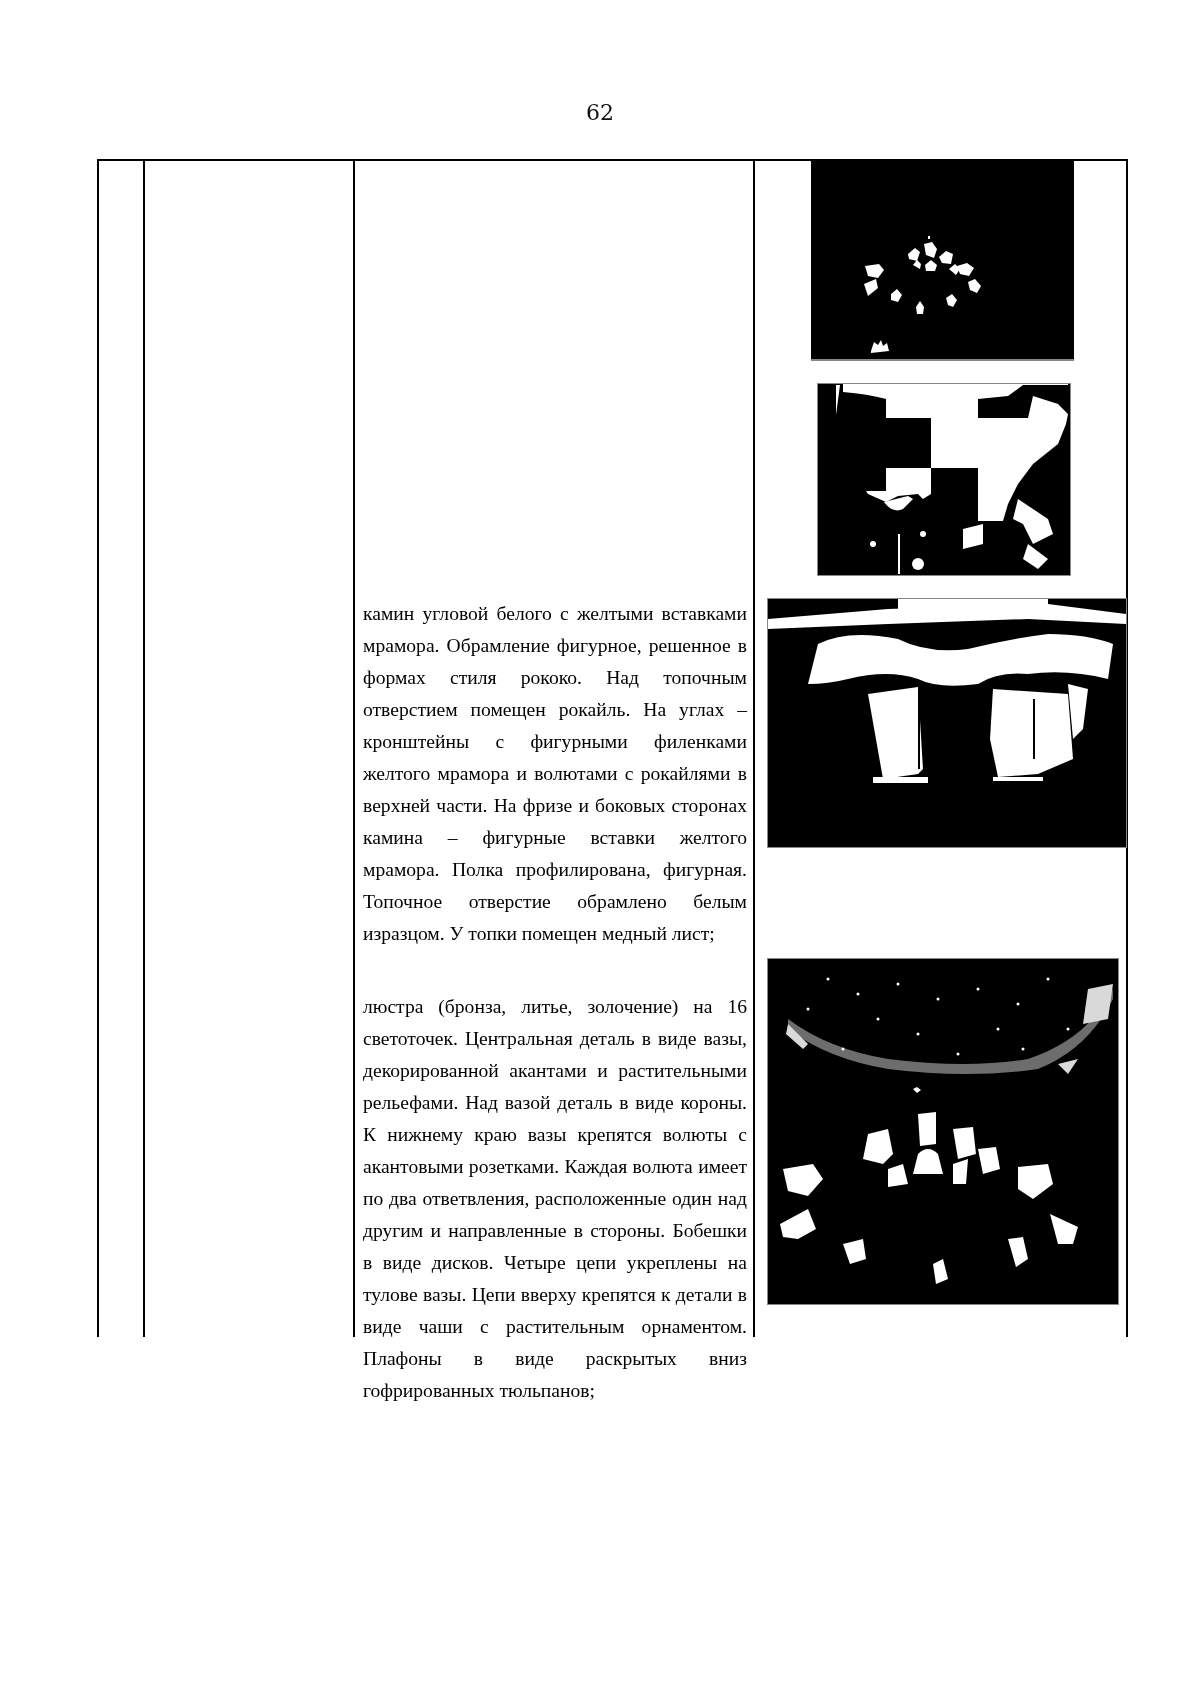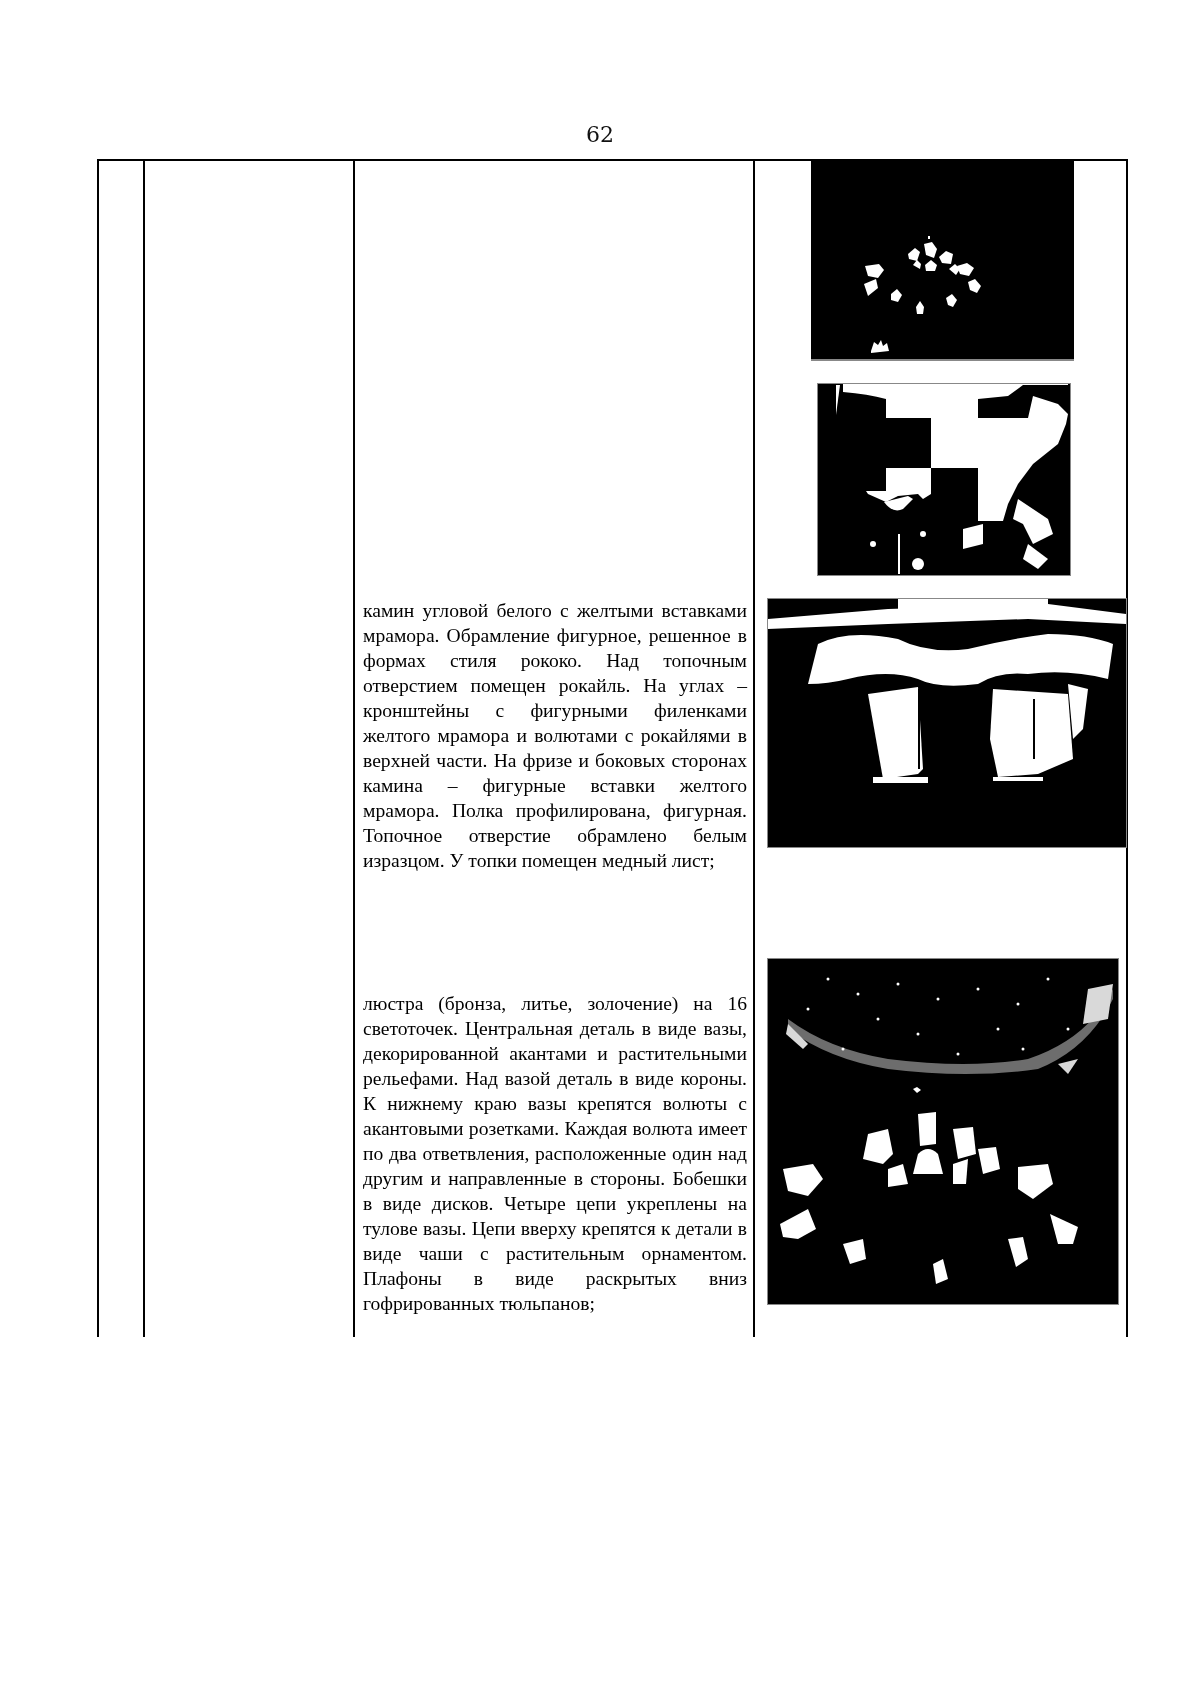--- a/index.html
+++ b/index.html
@@ -1,36 +1,36 @@
 <!DOCTYPE html>
 <html><head>
   <meta charset="utf-8">
   <style>
     html, body { margin: 0; padding: 0; background: #ffffff; }
     body { width: 1200px; height: 1697px; position: relative; overflow: hidden; }
     .page-number {
       position: absolute; top: 100px; left: 0; width: 1200px; text-align: center;
-      font-family: "DejaVu Serif", serif; font-size: 22px; color: #111; margin-top: 22px;
+      font-family: "DejaVu Serif", serif; font-size: 22px; color: #111;
     }
     .doc-table {
       position: absolute; left: 97px; top: 159px; width: 1029px; height: 1178px;
       border-collapse: collapse; table-layout: fixed;
     }
     .doc-table td {
       border: 2px solid #000; vertical-align: top; padding: 0;
     }
     .doc-table tr.first-row td { border-bottom: none; }
     .col-num { width: 44px; }
     .col-name { width: 208px; }
     .col-desc { width: 398px; }
     .col-photo { width: 371px; }
     .desc-cell { position: relative; }
     .desc-text {
       position: absolute; left: 8px; width: 384px;
-      font-family: "Liberation Serif", serif; font-size: 19.6px; line-height: 25px;
+      font-family: "Liberation Serif", serif; font-size: 19.6px; line-height: 32px;
       text-align: justify; color: #000;
     }
     .desc-fireplace { top: 437px; }
     .desc-chandelier { top: 830px; }
     .photo-cell { position: relative; }
     .photo {
       position: absolute; background: #000; overflow: hidden;
     }
     .photo-1 { left: 56px; top: 0; width: 263px; height: 198px; border-bottom: 2px solid #888; }
     .photo-2 { left: 62px; top: 222px; width: 252px; height: 191px; border: 1px solid #888; }

